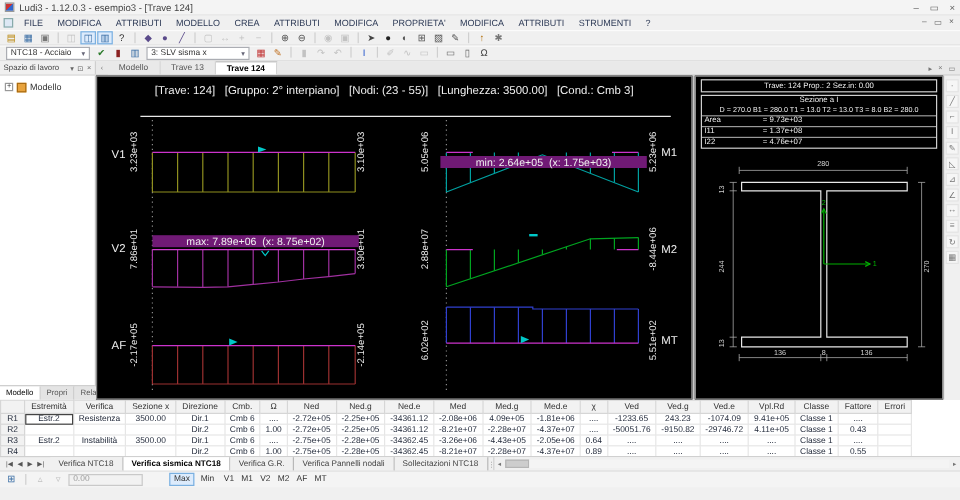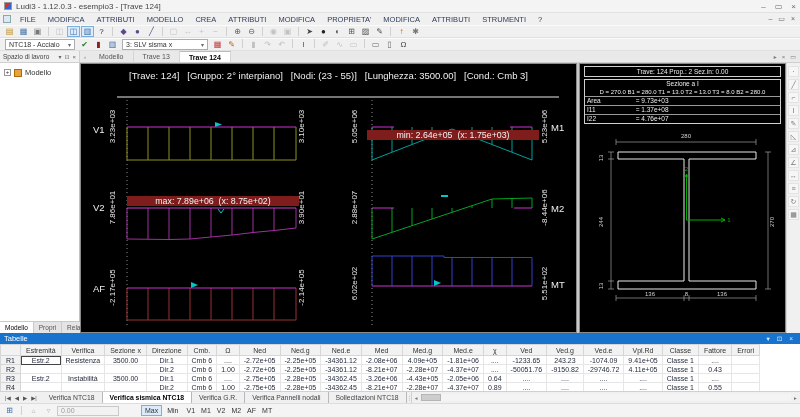--- a/index.html
+++ b/index.html
@@ -38,21 +38,21 @@
 .expander{width:7px;height:7px;border:1px solid #999;background:#fff;font-size:6px;line-height:5px;text-align:center;color:#333;flex:0 0 auto;}
 .node-icon{width:8px;height:8px;background:#e8a33d;border:1px solid #a96b12;flex:0 0 auto;}
 #sidebar-tabs{position:absolute;left:0;right:0;bottom:0;height:12px;display:flex;font-size:6.5px;background:#e4e4e4;border-top:1px solid #c9c9c9;}
 .side-tab{padding:0 5px;display:flex;align-items:center;color:#555;border-right:1px solid #c9c9c9;background:#e4e4e4;}
 .side-tab.active{background:#fff;color:#000;}
 #canvas{width:497px;height:270px;background:#000;border:1px solid #8a8a8a;position:relative;flex:0 0 auto;}
 #cv-header{position:absolute;top:6px;left:0;width:100%;text-align:center;color:#efefef;font-size:9.5px;white-space:pre;}
 #plots{position:absolute;left:0;top:0;}
 .vlab{position:absolute;width:60px;text-align:center;transform:rotate(-90deg);color:#e8e8e8;font-size:8px;white-space:nowrap;}
 .rowlab{position:absolute;color:#efefef;font-size:9.5px;}
-.anno{position:absolute;width:172px;text-align:center;color:#f2f2f2;font-size:8.8px;background:#7f1d1d;white-space:pre;}
+.anno{position:absolute;width:172px;text-align:center;color:#f2f2f2;font-size:8.8px;background:#701a75;white-space:pre;}
 #sectionpanel{width:207px;height:270px;background:#000;border:1px solid #8a8a8a;margin-left:2px;position:relative;color:#eee;flex:0 0 auto;}
 .secwrap{position:absolute;left:4px;right:4px;border:1px solid #cfcfcf;font-size:6.5px;}
 #secbox-title{top:2px;height:11px;display:flex;align-items:center;justify-content:center;}
 #secbox-info{top:15px;}
 .sec-sub,.sec-dims{text-align:center;line-height:8px;}
 .prow{display:flex;border-top:1px solid #9a9a9a;line-height:8px;}
 .prow .pname{width:26%;padding-left:2px;}
 #secdraw{position:absolute;left:0;top:0;}
 #righttools{width:14px;background:#f0f0f0;border-left:1px solid #d8d8d8;display:flex;flex-direction:column;align-items:center;padding-top:3px;gap:2px;}
 .rtool{width:11px;height:11px;display:flex;align-items:center;justify-content:center;font-size:7px;color:#777;border:1px solid #e3e3e3;background:#f6f6f6;}
@@ -434,29 +434,20 @@
         <span class="rtool">◺</span>
         <span class="rtool">⊿</span>
         <span class="rtool">∠</span>
         <span class="rtool">↔</span>
         <span class="rtool">≡</span>
         <span class="rtool">↻</span>
         <span class="rtool">▦</span>
       </div>
   </div>
 
-  <div id="tabelle-bar">
-    <span>Tabelle</span>
-    <span class="bar-ctls">
-
-    <span>▾</span>
-        <span>⊡</span>
-        <span>×</span>
-      </span>
-  </div>
 
   <div id="tablewrap">
     <table>
       <thead>
           <tr id="thead-row">
             <th></th>
             <th>Estremità</th>
             <th>Verifica</th>
             <th>Sezione x</th>
             <th>Direzione</th>

